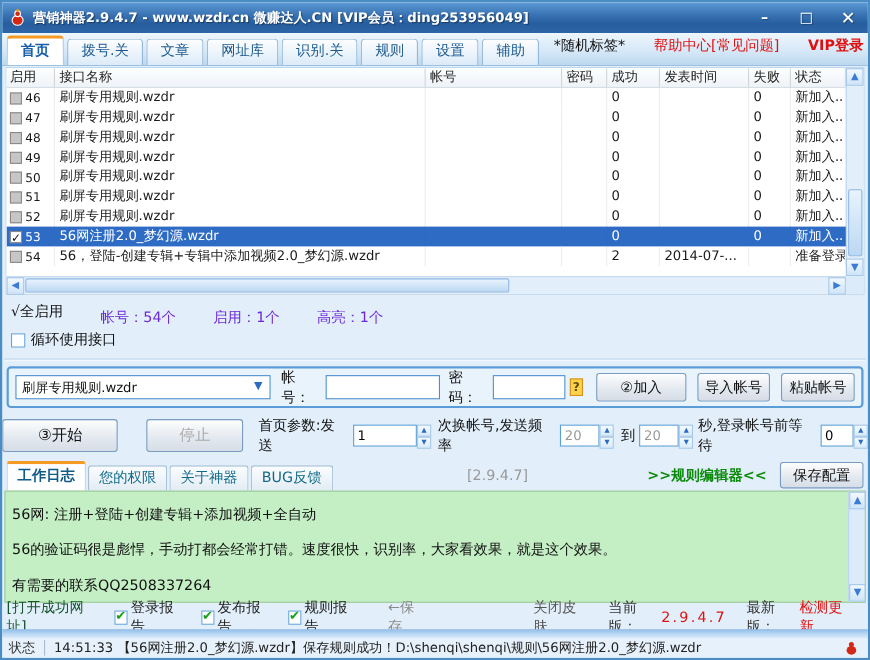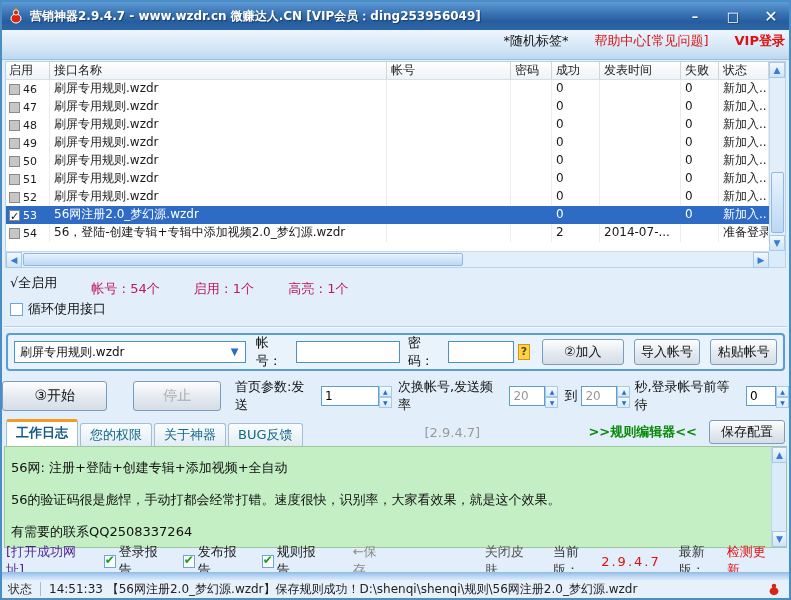--- a/index.html
+++ b/index.html
@@ -57,21 +57,21 @@
   .vscroll { position:absolute; top:0; right:0; bottom:16px; width:16px; background:#e3eefb; border-left:1px solid #c4daf0; }
   .hscroll { position:absolute; bottom:0; left:0; right:16px; height:16px; background:#e3eefb; border-top:1px solid #c4daf0; }
   .sb-btn { position:absolute; width:16px; height:16px; background:linear-gradient(180deg,#f2f8fe,#cfe4f8); border:1px solid #a8c8e8;
     color:#3a7bd5; font-size:9px; text-align:center; line-height:14px; cursor:pointer; }
   .sb-thumb { position:absolute; background:linear-gradient(180deg,#e8f3fd,#bcd8f2); border:1px solid #8fb8e4; border-radius:2px; cursor:pointer; }
   .corner { position:absolute; right:0; bottom:0; width:16px; height:16px; background:#dcebfa; }
 
   
   .stats-row { position:absolute; top:272px; left:8px; height:18px; display:flex; align-items:center; font-size:13px; gap:34px; }
   .all-enable { color:#111; cursor:pointer; }
-  .stat { color:#be185d;margin-top:12px; }
+  .stat { color:#6d28d9;margin-top:12px; }
   .loop-row { position:absolute; top:298px; left:8px; height:18px; display:flex; align-items:center; gap:5px; font-size:13px; color:#111; cursor:pointer; }
   .box-cb { width:13px; height:13px; background:#fff; border:1px solid #6aa6dc; display:inline-block; position:relative; }
   .box-cb.checked::after { content:"✔"; position:absolute; top:-3px; left:0; color:#18a018; font-size:12px; font-weight:bold; }
   .divider { position:absolute; top:324px; left:2px; right:2px; height:2px; border-top:1px solid #b6cfe6; border-bottom:1px solid #f4fafe; }
 
   
   .iface-panel { position:absolute; top:331px; left:4px; right:4px; height:38px; border:2px solid #5a9cd8; border-radius:4px;
     display:flex; align-items:center; padding:0 6px; gap:4px; font-size:13px; color:#111; background:#e9f3fc; }
   .combo { width:250px; height:22px; background:#fff; border:1px solid #4a90d0; display:flex; align-items:center; padding-left:5px; position:relative; cursor:pointer; }
   .combo-chevron { position:absolute; right:2px; top:2px; width:16px; height:16px; color:#2a6cc4; font-size:10px; text-align:center; line-height:16px; }
@@ -105,21 +105,21 @@
   .btn-saveconf { width:76px; height:24px; margin-left:12px; align-self:center; }
 
   
   .log-area { position:absolute; top:444px; left:2px; right:2px; height:102px; background:#c4eec4; border:1px solid #9cc89c; }
   .log-lines { position:absolute; top:0; left:0; right:15px; bottom:0; padding:12px 6px; font-size:13px; color:#111; overflow:hidden; }
   .log-lines div { margin-bottom:14px; white-space:nowrap; }
   .log-vscroll { position:absolute; top:0; right:0; bottom:0; width:15px; background:#dcebfa; border-left:1px solid #bcd6ee; }
 
   
   .toolbar { position:absolute; top:548px; left:0; right:0; height:22px; display:flex; align-items:center; font-size:13px; background:#e2effa; }
-  .open-urls { color:#4c1d95; margin-left:4px; cursor:pointer; }
+  .open-urls { color:#14532d; margin-left:4px; cursor:pointer; }
   .tb-check { display:flex; align-items:center; gap:3px; margin-left:16px; color:#222; cursor:pointer; }
   .tb-save { color:#8a8a8a; margin-left:28px; }
   .tb-skin { color:#555; margin-left:98px; cursor:pointer; }
   .tb-cur { color:#333; margin-left:20px; }
   .tb-cur-ver { color:#e01010; letter-spacing:2px; }
   .tb-latest { color:#333; margin-left:18px; }
   .tb-update { color:#e01010; margin-left:auto; margin-right:14px; cursor:pointer; }
 
   .blue-strip { position:absolute; top:570px; left:0; right:0; height:8px;
     background:linear-gradient(180deg,#8fbbe8 0%,#b8d6f2 50%,#d8eafc 100%); }
@@ -144,20 +144,31 @@
     </svg>
     <span class="title-text">营销神器2.9.4.7 - www.wzdr.cn 微赚达人.CN [VIP会员：ding253956049]</span>
     <span class="win-btns">
       <span class="win-btn">–</span>
       <span class="win-btn">□</span>
       <span class="win-btn close">✕</span>
     </span>
   </div>
 
   <div class="tabbar">
+    <div style="display:flex; align-items:flex-end;">
+
+    <div class="ntab active">首页</div>
+        <div class="ntab">拨号.关</div>
+        <div class="ntab">文章</div>
+        <div class="ntab">网址库</div>
+        <div class="ntab">识别.关</div>
+        <div class="ntab">规则</div>
+        <div class="ntab">设置</div>
+        <div class="ntab">辅助</div>
+      </div>
     <div class="tabbar-right">
       <span class="random-tag">*随机标签*</span>
       <span class="help-link">帮助中心[常见问题]</span>
       <span class="vip-link">VIP登录</span>
     </div>
   </div>
 
   <div class="table-wrap">
     <div class="tgrid">
       <div class="thead">

